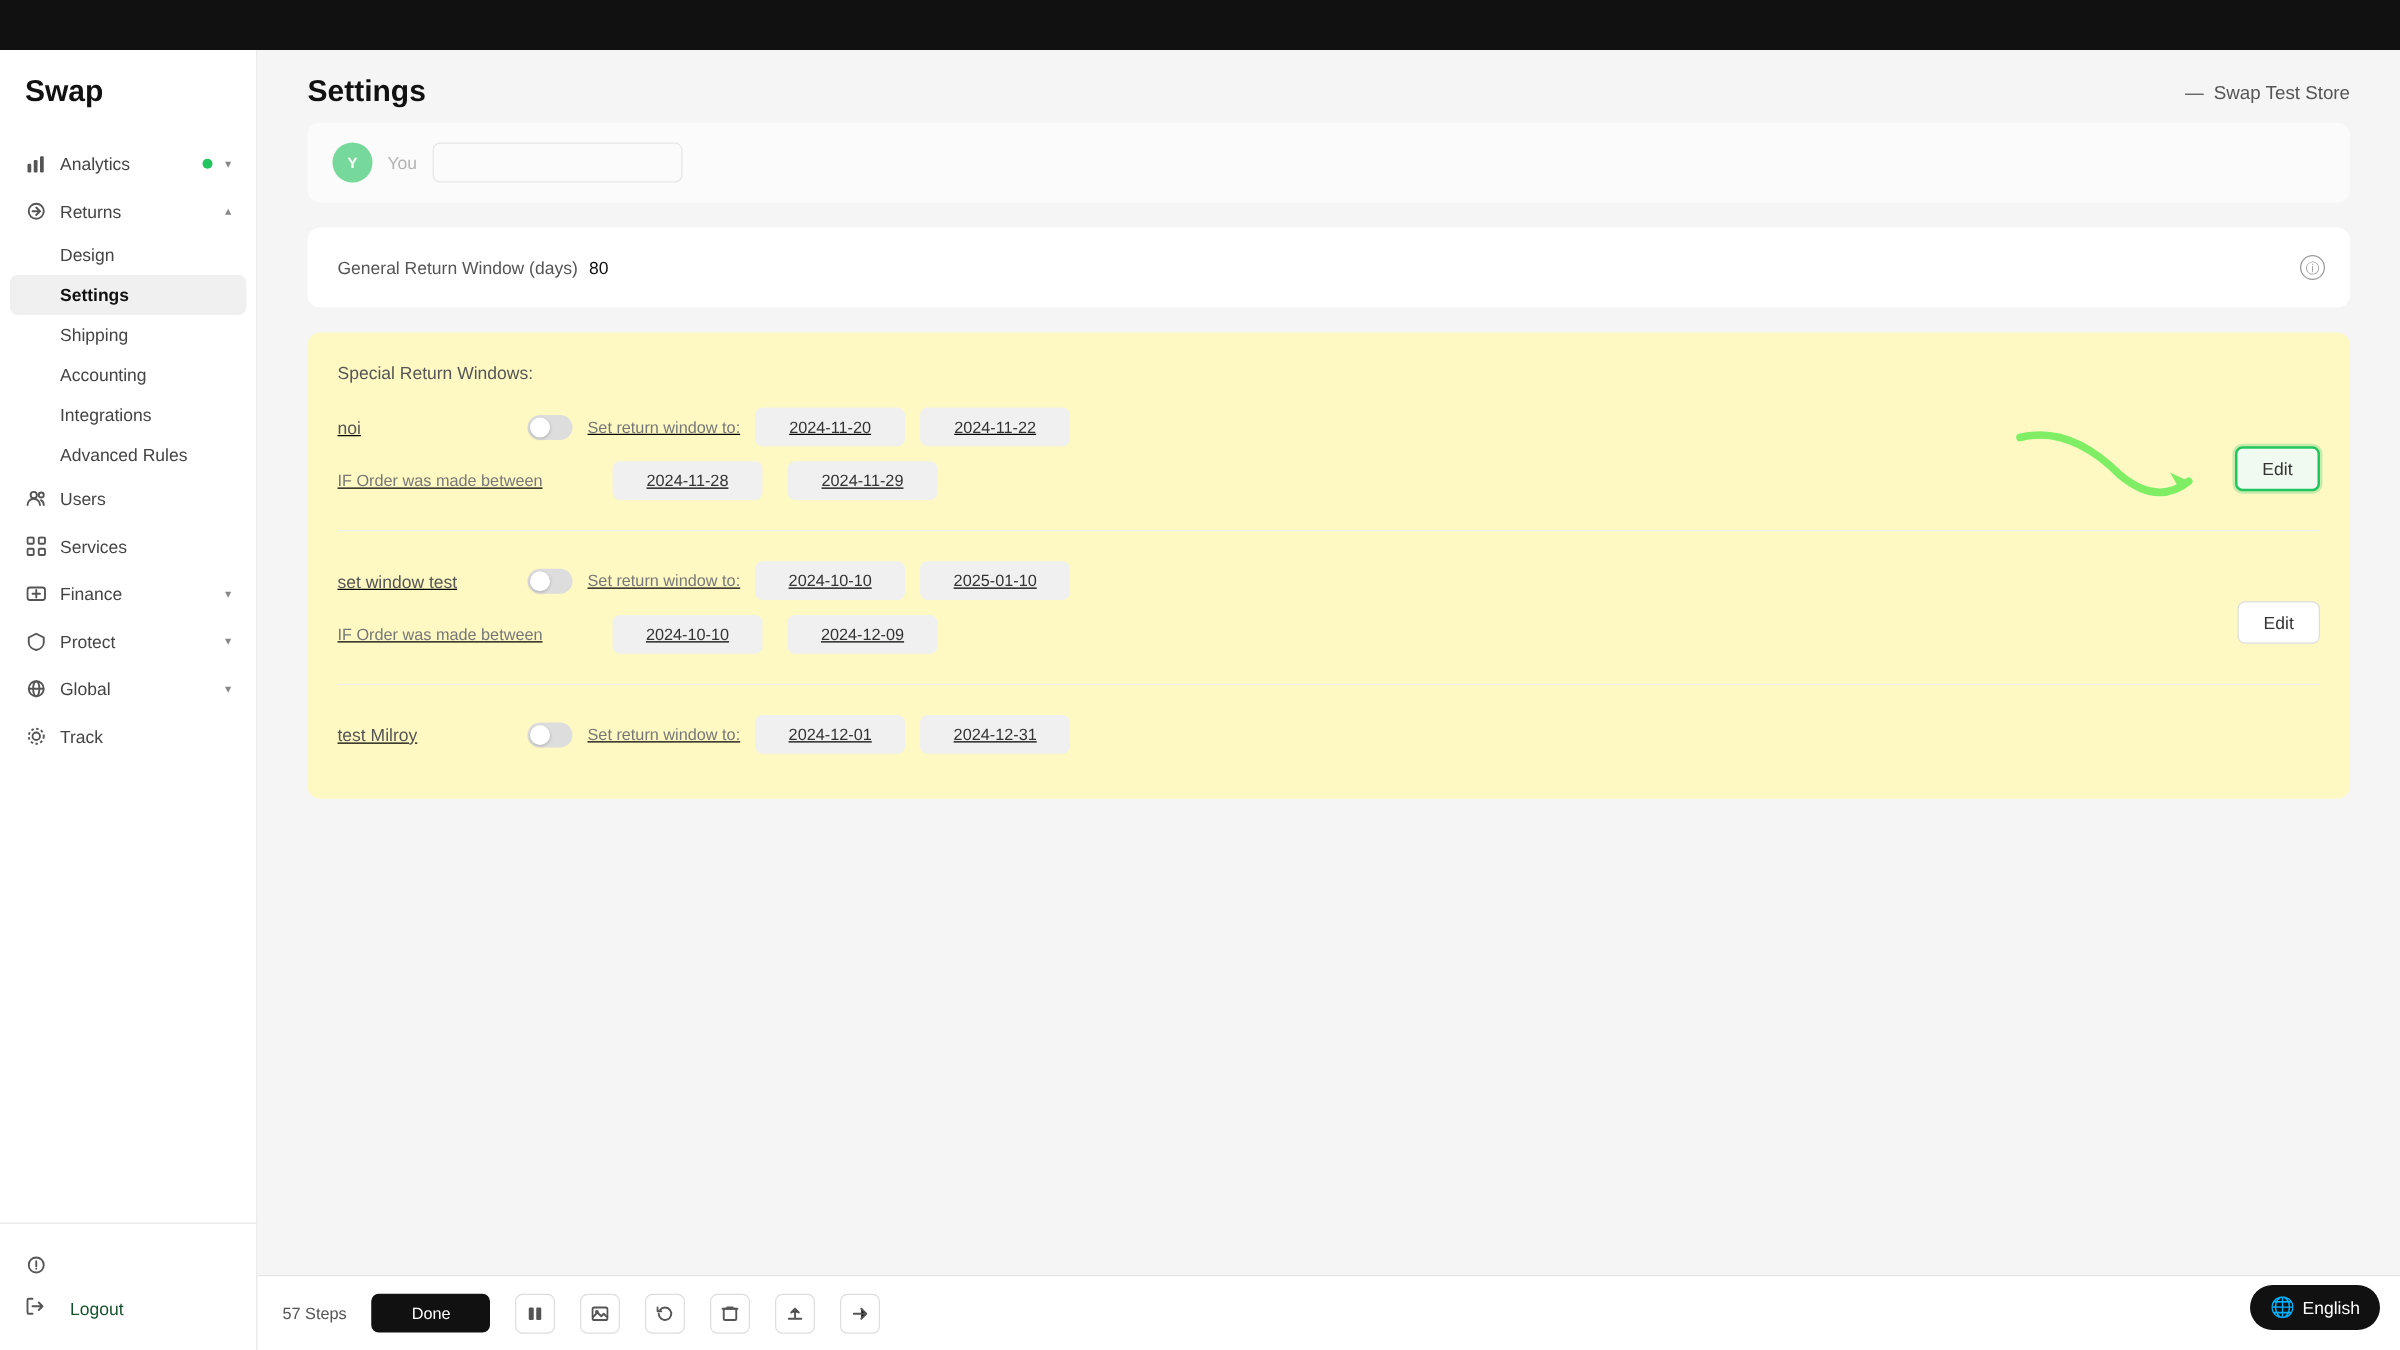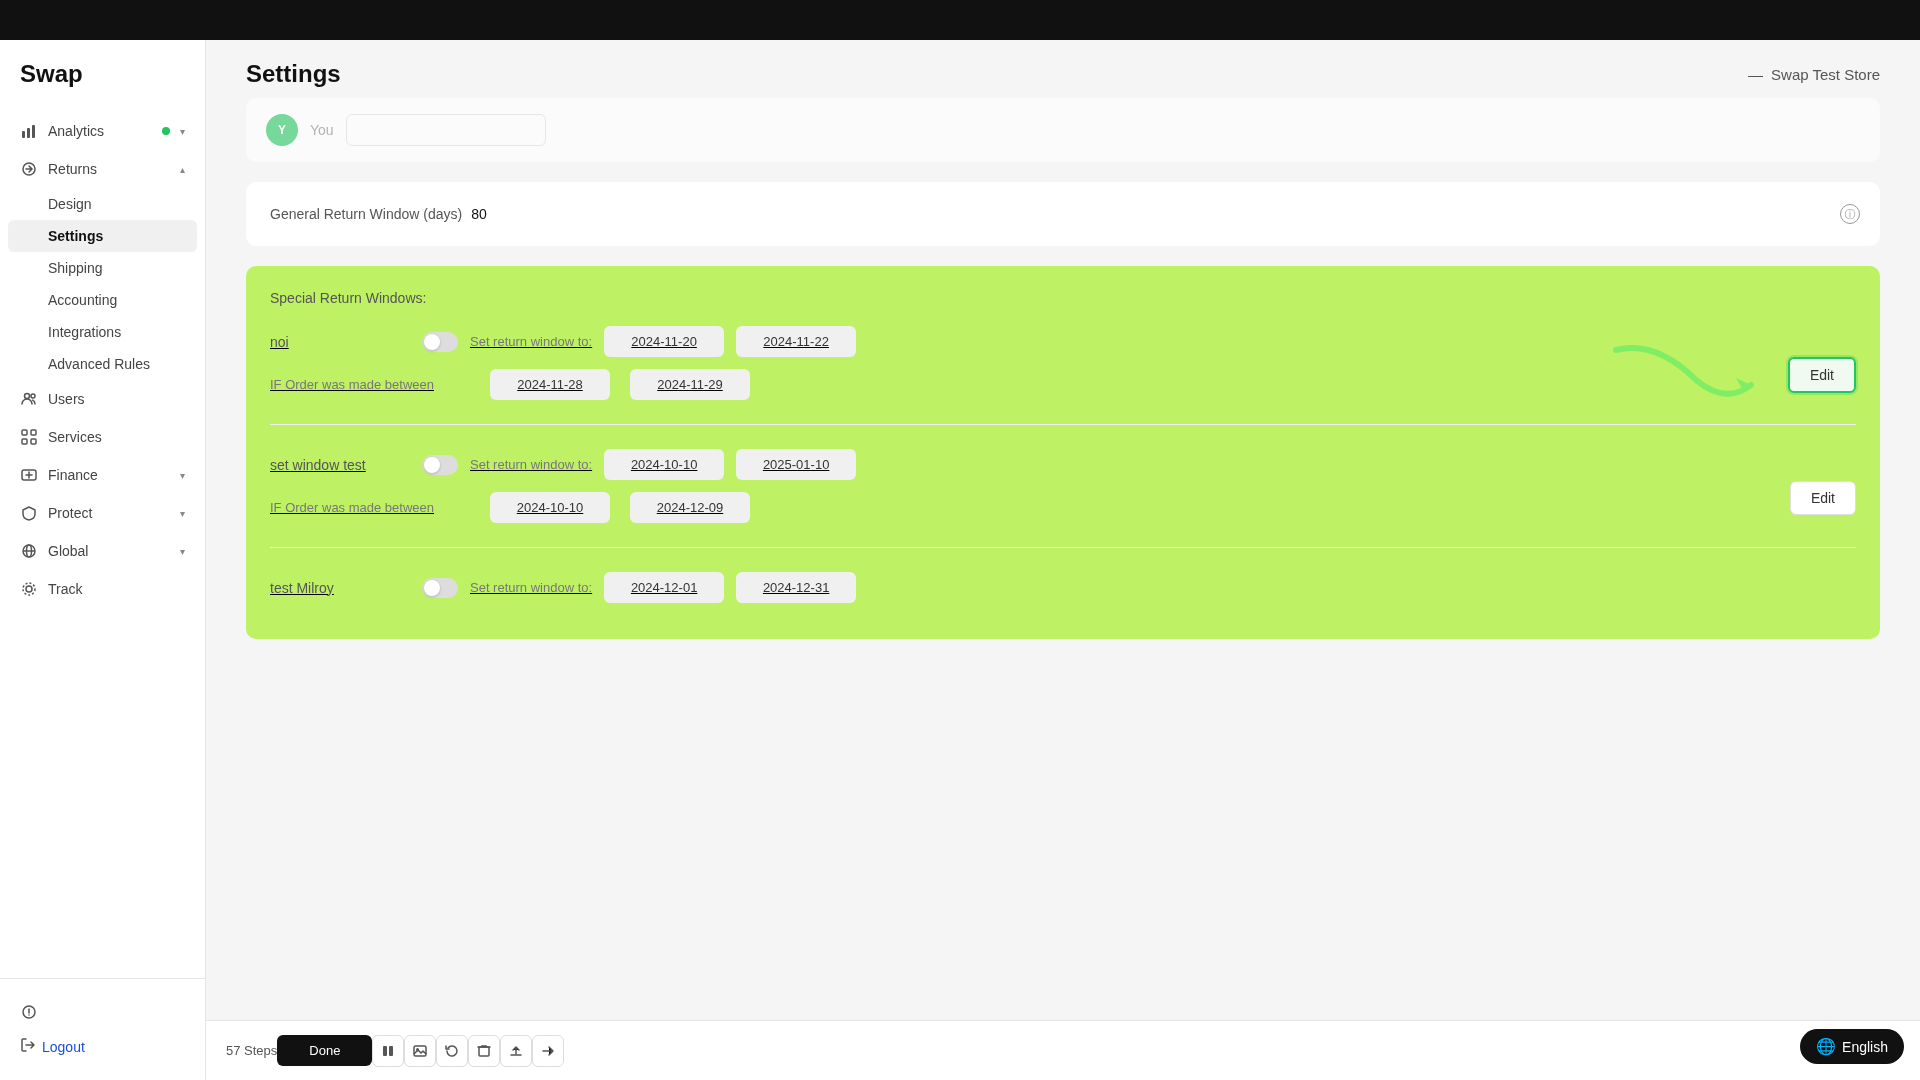--- a/index.html
+++ b/index.html
@@ -14,21 +14,21 @@
     .sidebar-logo { padding: 0 20px 24px 20px; font-size: 24px; font-weight: 700; color: #111; }
     .sidebar-nav { flex: 1; overflow-y: auto; }
     .nav-item { display: flex; align-items: center; gap: 10px; padding: 10px 20px; cursor: pointer; color: #444; font-size: 14px; font-weight: 500; }
     .nav-item .icon { width: 18px; height: 18px; display: flex; align-items: center; justify-content: center; flex-shrink: 0; }
     .nav-item .label { flex: 1; }
     .nav-item .chevron { font-size: 10px; color: #888; }
     .nav-item .badge { width: 8px; height: 8px; background: #22c55e; border-radius: 50%; }
     .nav-sub-item { display: flex; align-items: center; padding: 8px 20px 8px 48px; cursor: pointer; color: #444; font-size: 14px; }
     .nav-sub-item.active { color: #111; font-weight: 600; background: #f0f0f0; border-radius: 6px; margin: 0 8px; padding-left: 40px; }
     .sidebar-bottom { padding: 16px 20px; border-top: 1px solid #e5e5e5; }
-    .logout-item { display: flex; align-items: center; gap: 6px; cursor: pointer; color: #1d4ed8; font-size: 14px; padding: 8px 0; }
+    .logout-item { display: flex; align-items: center; gap: 20px; cursor: pointer; color: #14532d; font-size: 14px; padding: 8px 0; }
 
     
     .main-content { flex: 1; display: flex; flex-direction: column; overflow: hidden; position: relative; }
     .main-header { padding: 20px 40px 10px 40px; display: flex; align-items: center; justify-content: space-between; background: #f5f5f5; }
     .main-title { font-size: 24px; font-weight: 600; color: #111; }
     .store-label { display: flex; align-items: center; gap: 8px; color: #555; font-size: 15px; }
 
     .content-area { flex: 1; overflow-y: auto; padding: 0 40px 40px 40px; background: #f5f5f5; }
 
     
@@ -38,38 +38,38 @@
     .top-section-input { flex: 1; max-width: 200px; border: 1px solid #ddd; border-radius: 6px; height: 32px; background: #fff; }
 
     
     .section-card { background: #fff; border-radius: 10px; padding: 24px; margin-bottom: 20px; position: relative; }
     .grw-row { display: flex; align-items: center; gap: 9px; }
     .grw-label { color: #555; font-size: 14px; }
     .grw-value { color: #111; font-size: 14px; font-weight: 500; }
     .info-icon { position: absolute; right: 20px; top: 50%; transform: translateY(-50%); width: 20px; height: 20px; border: 1.5px solid #999; border-radius: 50%; display: flex; align-items: center; justify-content: center; font-size: 11px; color: #999; cursor: pointer; }
 
     
-    .srw-section { background: #bef264; border-radius: 10px; padding: 24px; margin-bottom: 20px; }
+    .srw-section { background: #fef9c3; border-radius: 10px; padding: 24px; margin-bottom: 20px; }
     .srw-title { font-size: 14px; color: #555; margin-bottom: 20px; font-weight: 500; }
 
     
     .rw-entry { margin-bottom: 24px; padding-bottom: 24px; border-bottom: 1px solid #f0f0f0; position: relative; text-decoration: underline; }
     .rw-entry:last-child { border-bottom: none; margin-bottom: 0; padding-bottom: 0; }
     .rw-row { display: flex; align-items: center; gap: 12px; margin-bottom: 12px; }
     .rw-name { font-size: 14px; color: #555; min-width: 140px; }
     .toggle { width: 36px; height: 20px; background: #ddd; border-radius: 10px; position: relative; cursor: pointer; flex-shrink: 0; }
     .toggle-knob { width: 16px; height: 16px; background: #fff; border-radius: 50%; position: absolute; top: 2px; left: 2px; box-shadow: 0 1px 3px rgba(0,0,0,0.2); }
     .rw-set-label { font-size: 13px; color: #777; }
     .date-box { background: #f0f0f0; border-radius: 6px; padding: 8px 16px; font-size: 13px; color: #333; min-width: 120px; text-align: center; }
     .rw-if-row { display: flex; align-items: center; gap: 20px; }
     .rw-if-label { font-size: 13px; color: #777; min-width: 200px; }
     .edit-btn { position: absolute; right: 0; top: 50%; transform: translateY(-50%); background: #fff; border: 1.5px solid #ddd; border-radius: 6px; padding: 8px 20px; font-size: 14px; color: #333; cursor: pointer; font-weight: 500; }
 
     
-    .bottom-toolbar { height: 60px; background: #fff; border-top: 1px solid #e5e5e5; display: flex; align-items: center; padding: 0 20px; gap: 0; z-index: 100; }
+    .bottom-toolbar { height: 60px; background: #fff; border-top: 1px solid #e5e5e5; display: flex; align-items: center; padding: 0 20px; gap: 20px; z-index: 100; }
     .steps-badge { display: flex; align-items: center; gap: 8px; font-size: 13px; color: #555; }
     .done-btn { background: #111; color: #ffffff; border: none; border-radius: 6px; padding: 8px 32px; font-size: 13px; cursor: pointer; font-weight: 400; }
     .toolbar-icon-btn { width: 32px; height: 32px; border: 1px solid #ddd; border-radius: 6px; display: flex; align-items: center; justify-content: center; cursor: pointer; background: #fff; color: #555; font-size: 14px; }
 
     
     .lang-badge { position: fixed; bottom: 16px; right: 16px; background: #111; color: #fff; border-radius: 20px; padding: 8px 16px; font-size: 14px; display: flex; align-items: center; gap: 6px; z-index: 200; }
     .lang-globe { font-size: 16px; }
 
     
     .highlight-edit-btn { position: absolute; background: #f0faf0; border: 2.5px solid #22c55e; border-radius: 6px; padding: 8px 20px; font-size: 14px; color: #333; cursor: pointer; font-weight: 500; right: 0; top: 50%; transform: translateY(-50%); box-shadow: 0 0 0 2px #22c55e40; }

